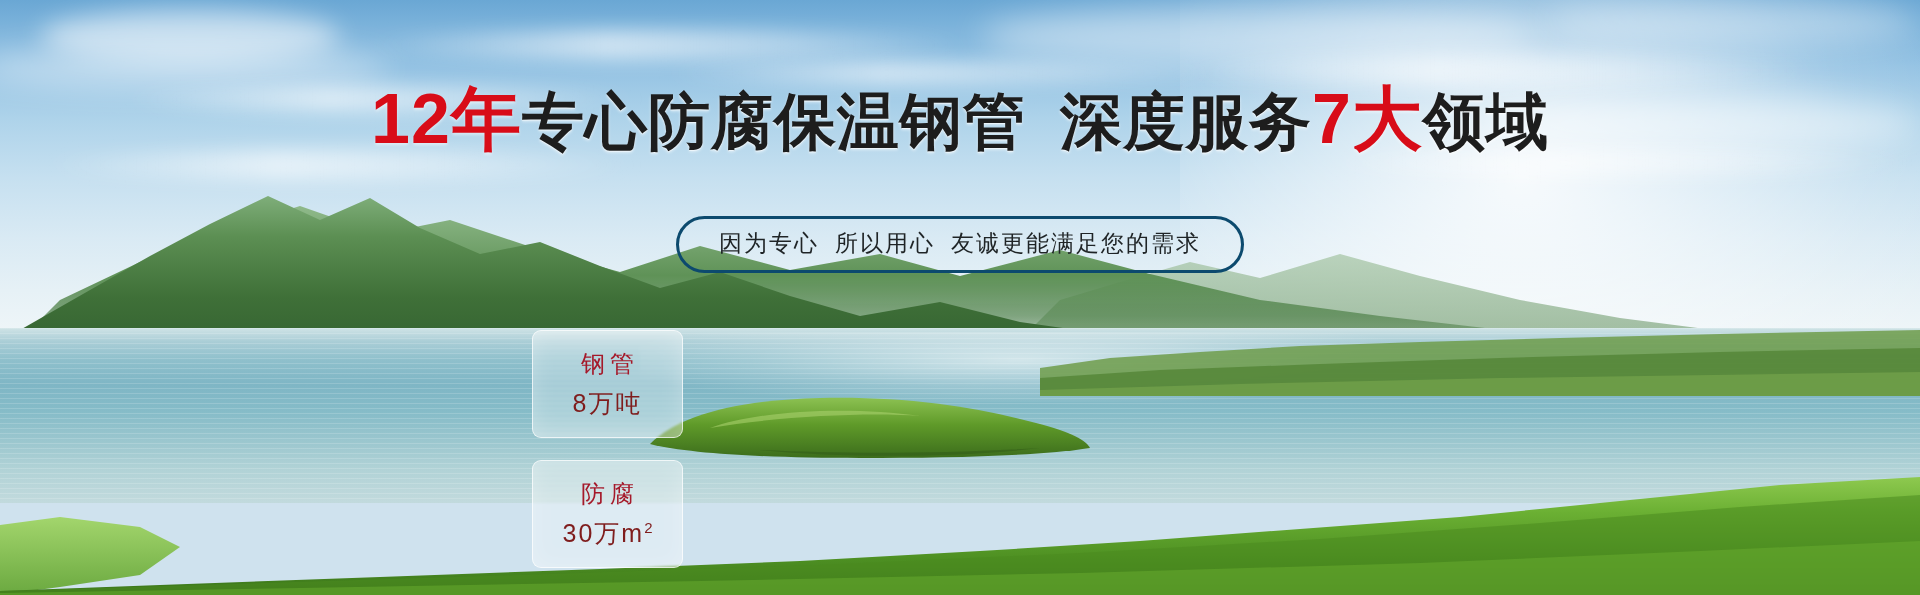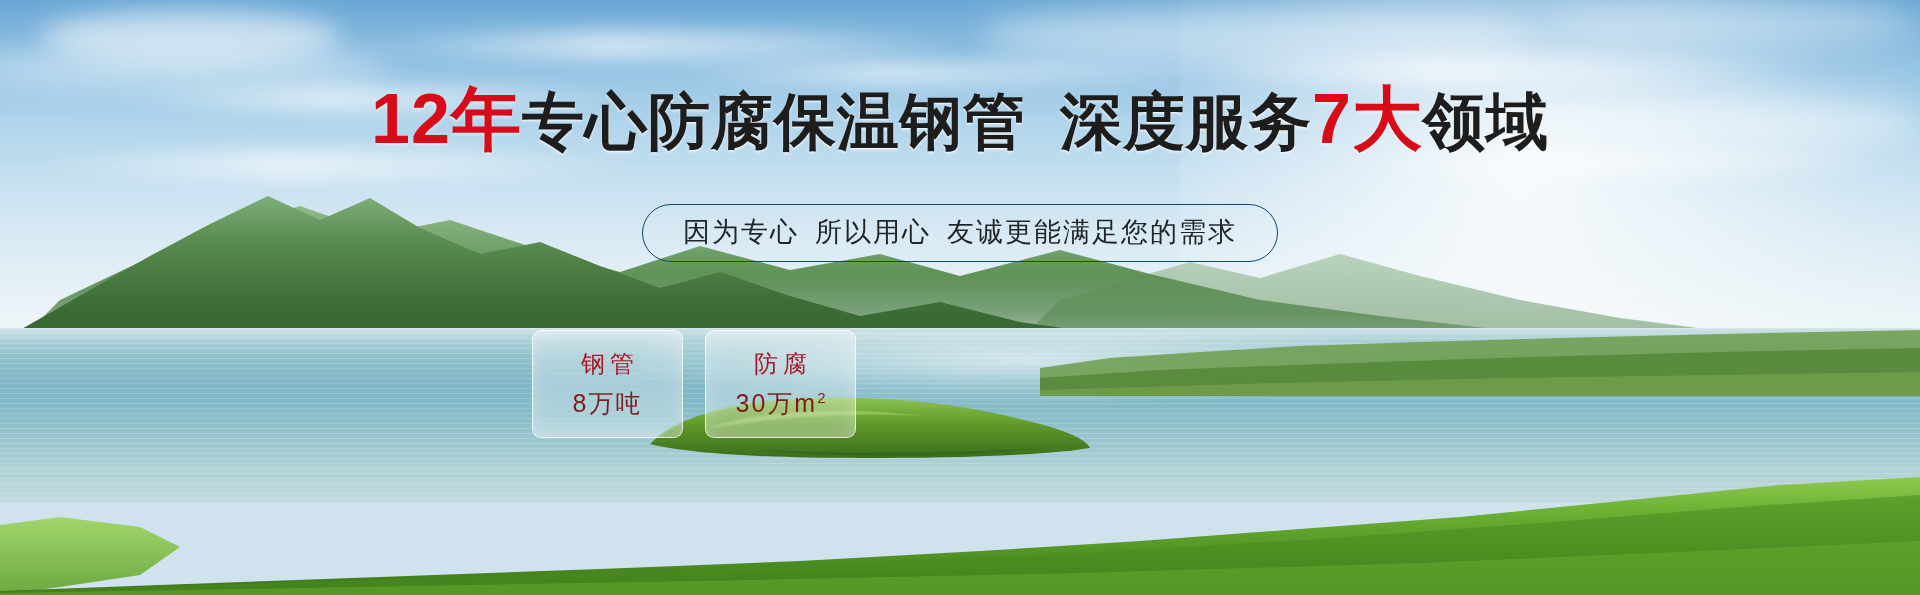--- a/index.html
+++ b/index.html
@@ -106,39 +106,40 @@
   }
   .headline .red {
     color:#d80c18;
     font-size:70px;
     text-shadow:0 2px 3px rgba(255,255,255,0.5);
   }
   .headline .gap { display:inline-block; width:34px; }
 
   .subtitle-pill {
     position:absolute;
-    left:50%; top:204px;
+    left:50%; top:216px;
     transform:translateX(-50%);
     padding:9px 40px 11px 40px;
-    border:1px solid #0c4a6e;
+    border:3px solid #0c4a6e;
     border-radius:30px;
-    font-size:27px;
+    font-size:23px;
     letter-spacing:2px;
     color:#1f2426;
     white-space:nowrap;
     background:transparent;
   }
   .subtitle-pill .sp { display:inline-block; width:16px; }
 
   
   .cards {
     position:absolute;
     left:532px; top:330px;
     display:flex;
     gap:22px;
+    flex-direction:column;
   }
   .card {
     width:151px; height:108px;
     border-radius:9px;
     border:1px solid rgba(255,255,255,0.75);
     background:rgba(255,255,255,0.30);
     backdrop-filter:blur(1px);
     display:flex;
     flex-direction:column;
     align-items:center;

